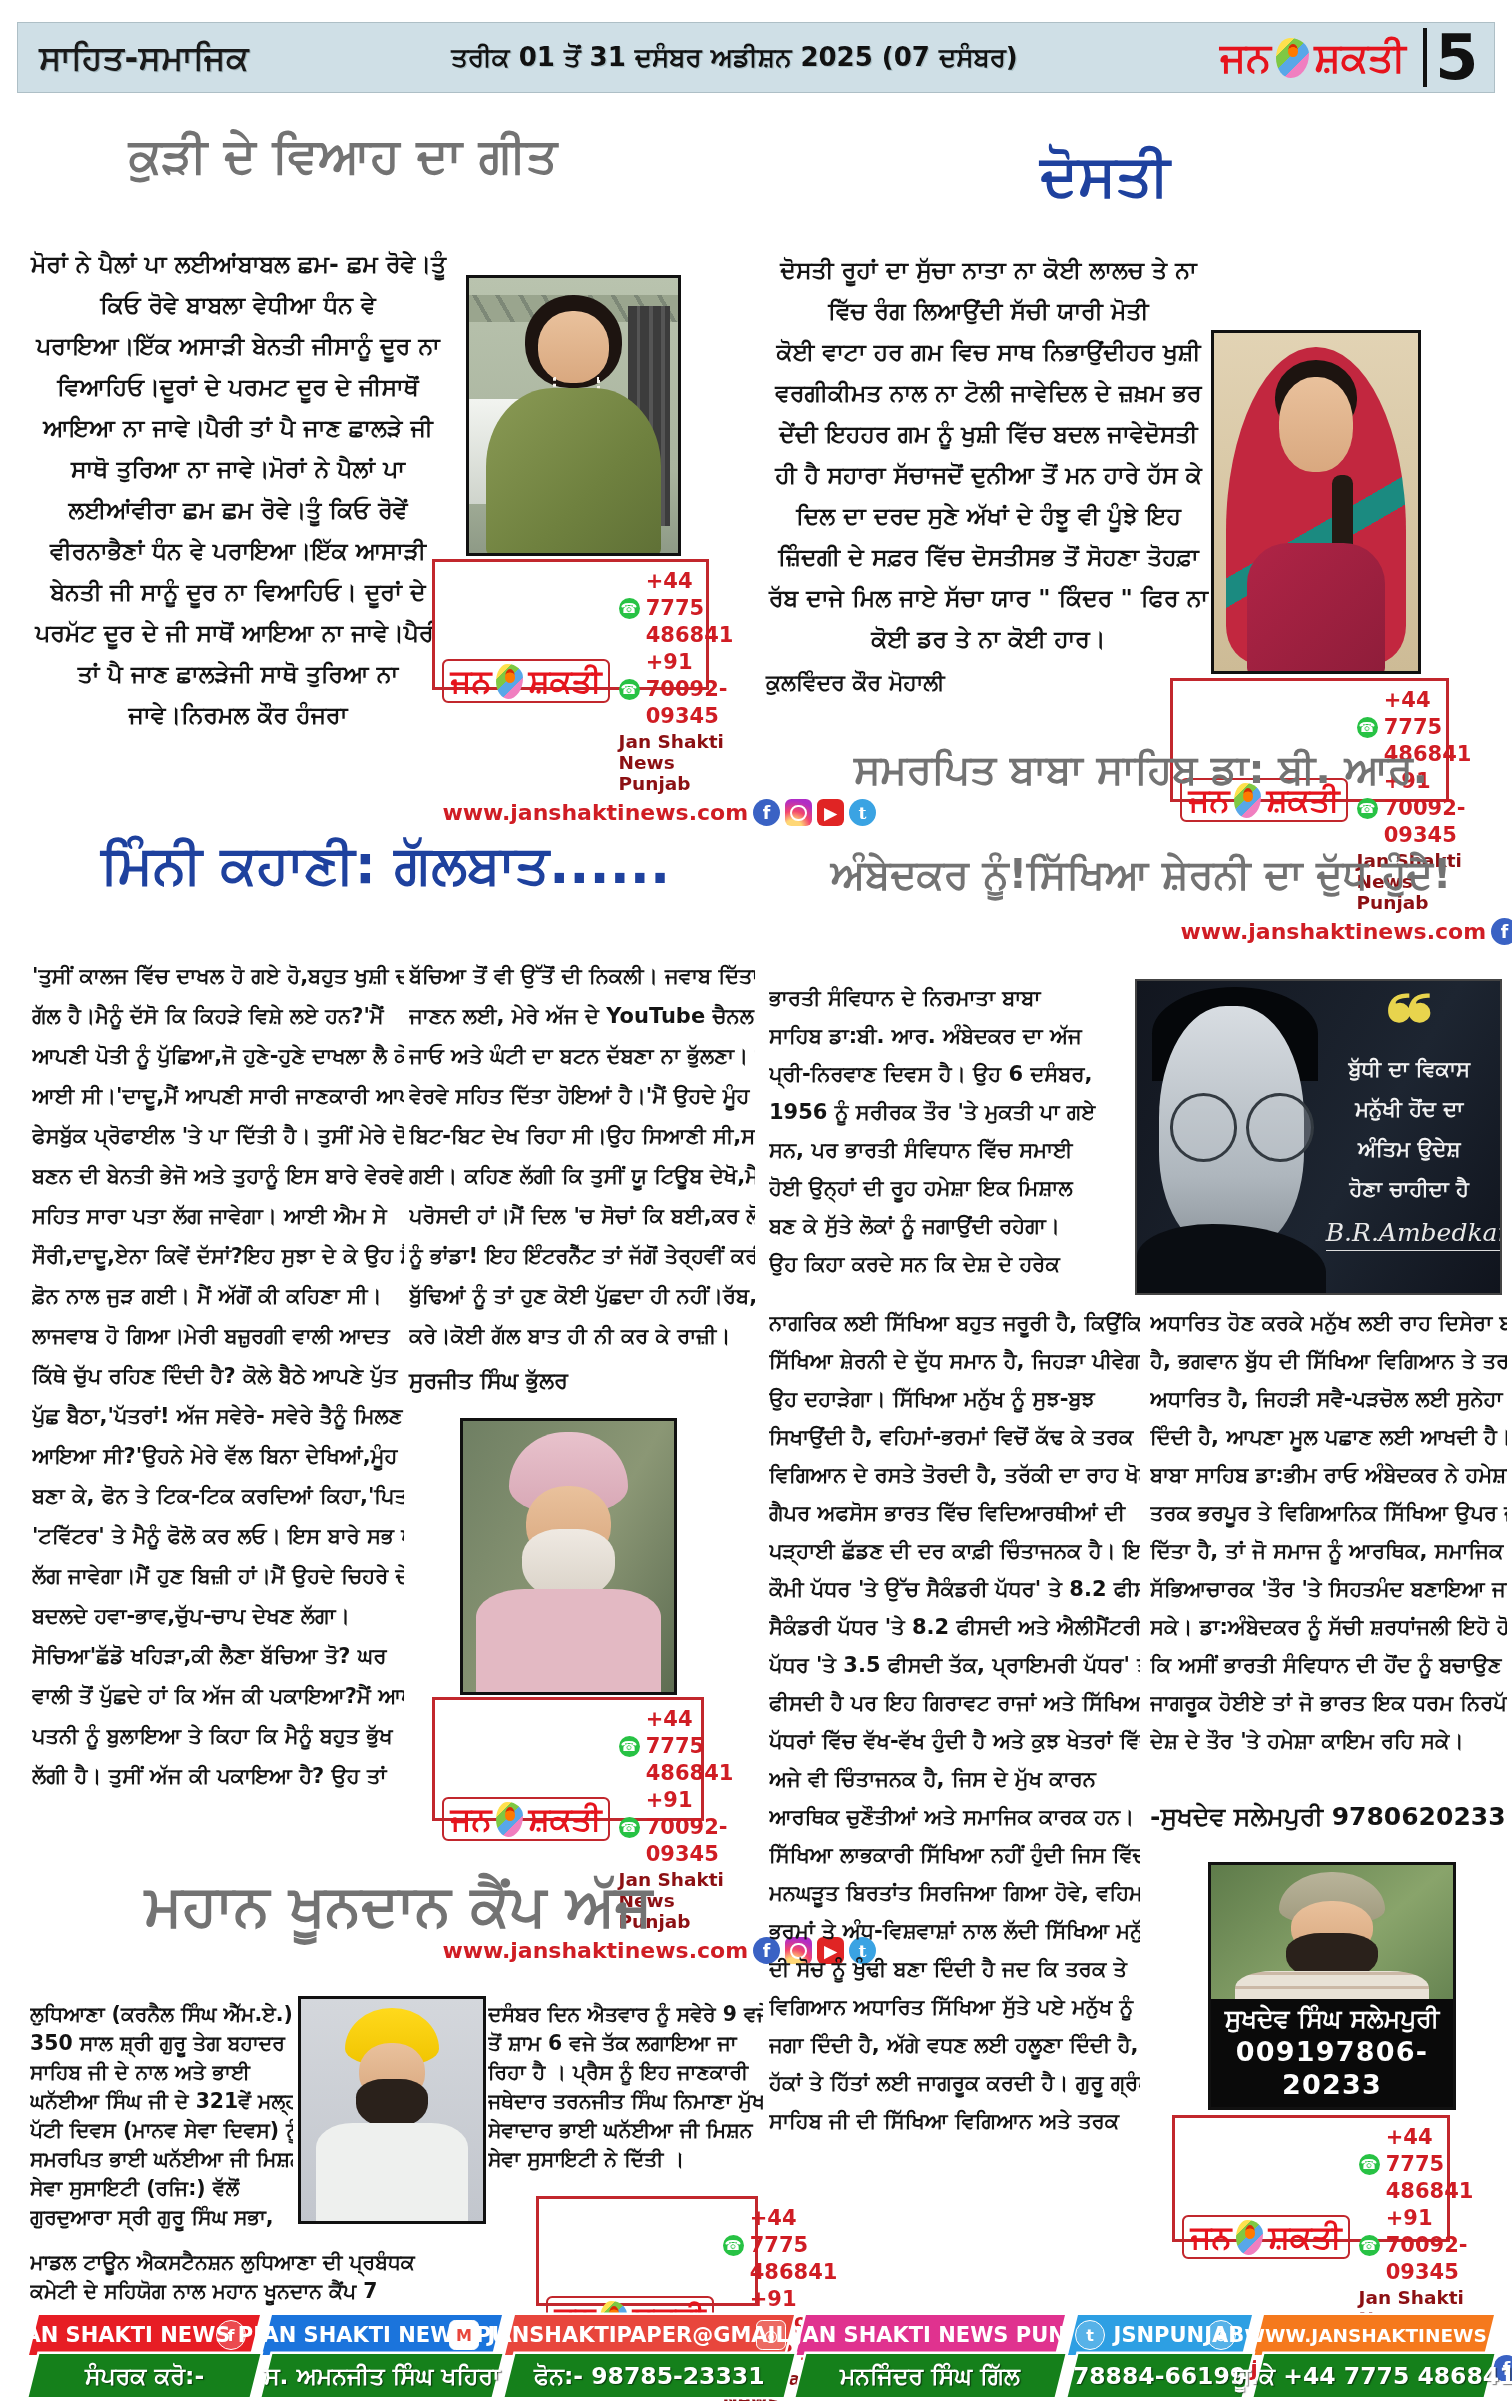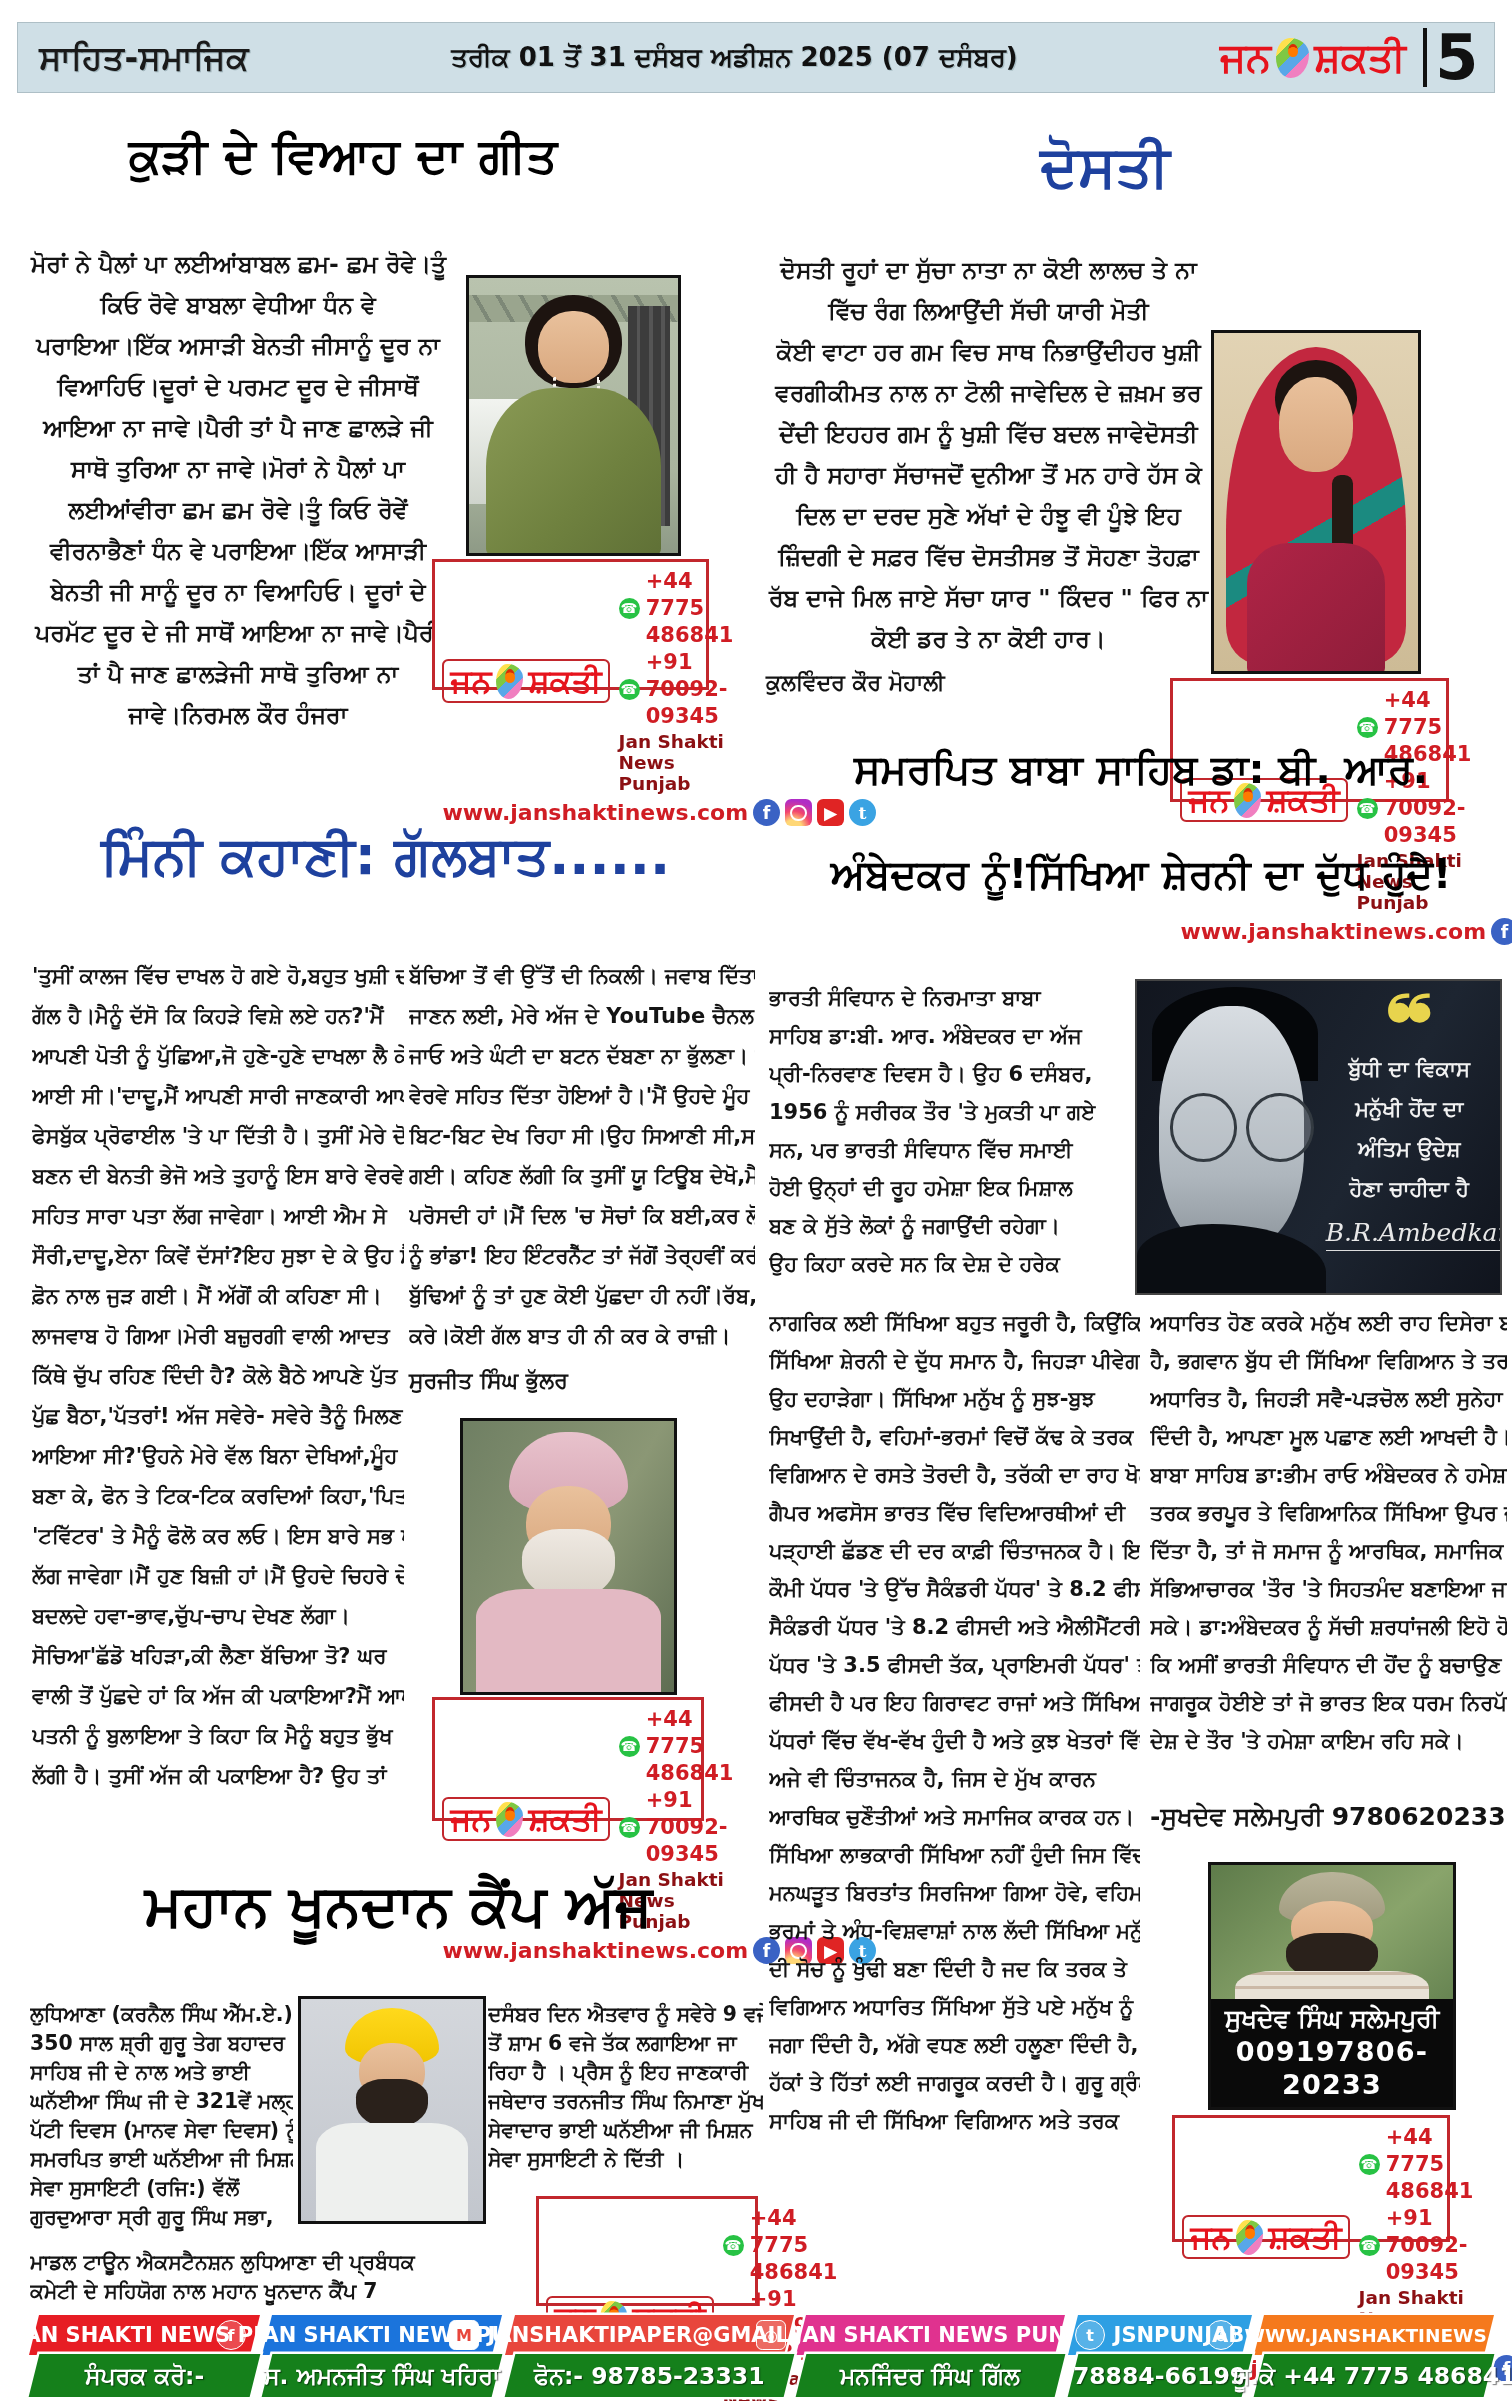--- a/index.html
+++ b/index.html
@@ -17,22 +17,22 @@
   .hdr-pageno{font-size:62px;font-weight:bold;color:#111;margin-right:16px;line-height:62px;}
 
   
   .map-blob{display:inline-block;width:33px;height:40px;margin:0 5px;
             background:linear-gradient(135deg,#ffe14d 0 25%,#7ec843 25% 45%,#58a7e8 45% 65%,#f07fc0 65% 85%,#f2b234 85%);
             border-radius:42% 58% 55% 45%/50% 40% 60% 50%;position:relative;}
   .map-blob:after{content:"";position:absolute;left:50%;top:16%;width:10px;height:13.6px;margin-left:-5px;
             background:radial-gradient(circle at 50% 70%,#ff7a00 0 55%,#d92b04 60%);border-radius:50% 50% 50% 50%/60% 60% 40% 40%;}
 
   
-  .title-red{color:#000000;font-weight:bold;text-align:center;}
-  .title-blue{color:#1e419e;font-weight:bold;text-align:center;}
+  .title-red{color:#737373;font-weight:bold;text-align:center;}
+  .title-blue{color:#1e419e;font-weight:bold;text-align:center;margin-top:9px;}
 
   
   .poem .t-line{font-size:23.5px;font-weight:bold;line-height:41px;text-align:center;white-space:nowrap;}
   .story .t-line{font-size:21px;font-weight:bold;line-height:40px;text-align:justify;white-space:nowrap;overflow:hidden;}
   .news .t-line{font-size:20.4px;font-weight:bold;line-height:29px;white-space:nowrap;overflow:hidden;}
   .acol .t-line{font-size:21px;font-weight:bold;line-height:38px;white-space:nowrap;overflow:hidden;}
   .author-line{font-size:22px;font-weight:bold;text-align:left;}
 
   
   .photo{border:3.7px solid #111;overflow:hidden;}

